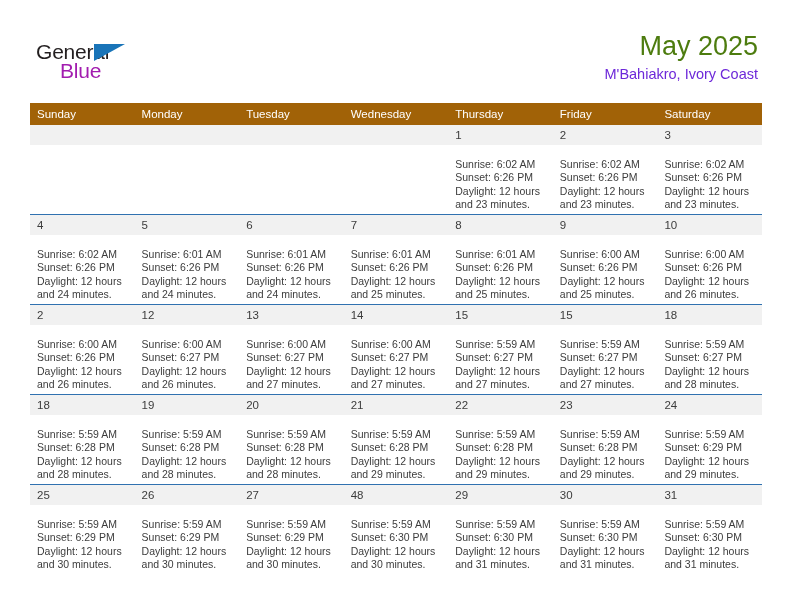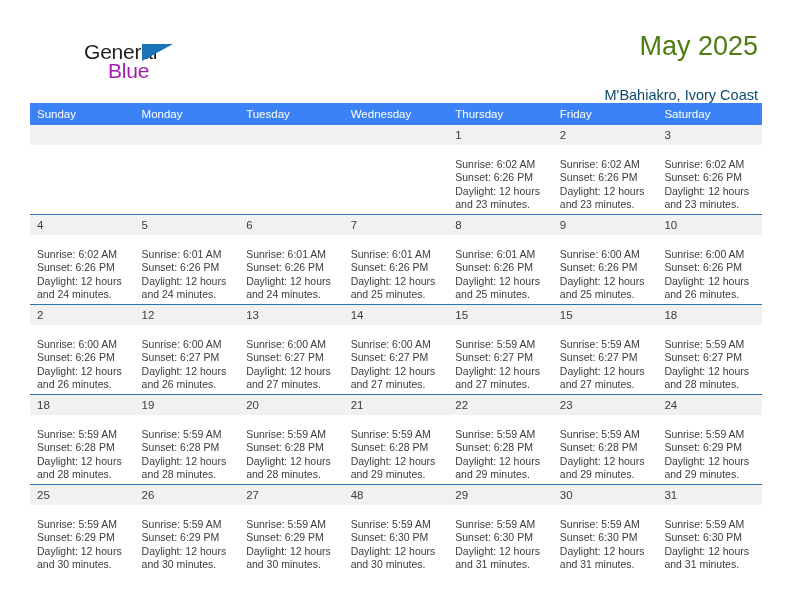--- a/index.html
+++ b/index.html
@@ -27,21 +27,20 @@
     left: 0; top: 0;
     width: 792px;
     height: 100px;
   }
   .logo {
     position: absolute;
     left: 36px;
     top: 40px;
     width: 110px;
     height: 46px;
-    margin-left: 48px;
   }
   .logo-general {
     position: absolute;
     left: 0;
     top: 0;
     font-size: 21px;
     letter-spacing: -0.2px;
     color: #231f20;
     font-family: "Liberation Sans", sans-serif;
   }
@@ -71,38 +70,38 @@
     text-align: right;
   }
   .title-month {
     font-size: 27px;
     color: #4d7c0f;
     font-weight: normal;
     line-height: 32px;
     white-space: nowrap;
   }
   .title-location {
-    margin-top: 24px;
+    margin-top: 3px;
     font-size: 14.5px;
-    color: #0c4a6e;
+    color: #6d28d9;
     line-height: 18px;
     white-space: nowrap;
   }
 
   
   .calendar {
     position: absolute;
     left: 30px;
     top: 103px;
     width: 732px;
     border-collapse: collapse;
     table-layout: fixed;
   }
   .calendar th {
-    background: #3b82f6;
+    background: #a16207;
     color: #ffffff;
     font-size: 11.5px;
     font-weight: normal;
     text-align: left;
     padding: 5px 0 5px 7px;
     height: 11px;
     border: none;
   }
   .calendar td {
     vertical-align: top;

